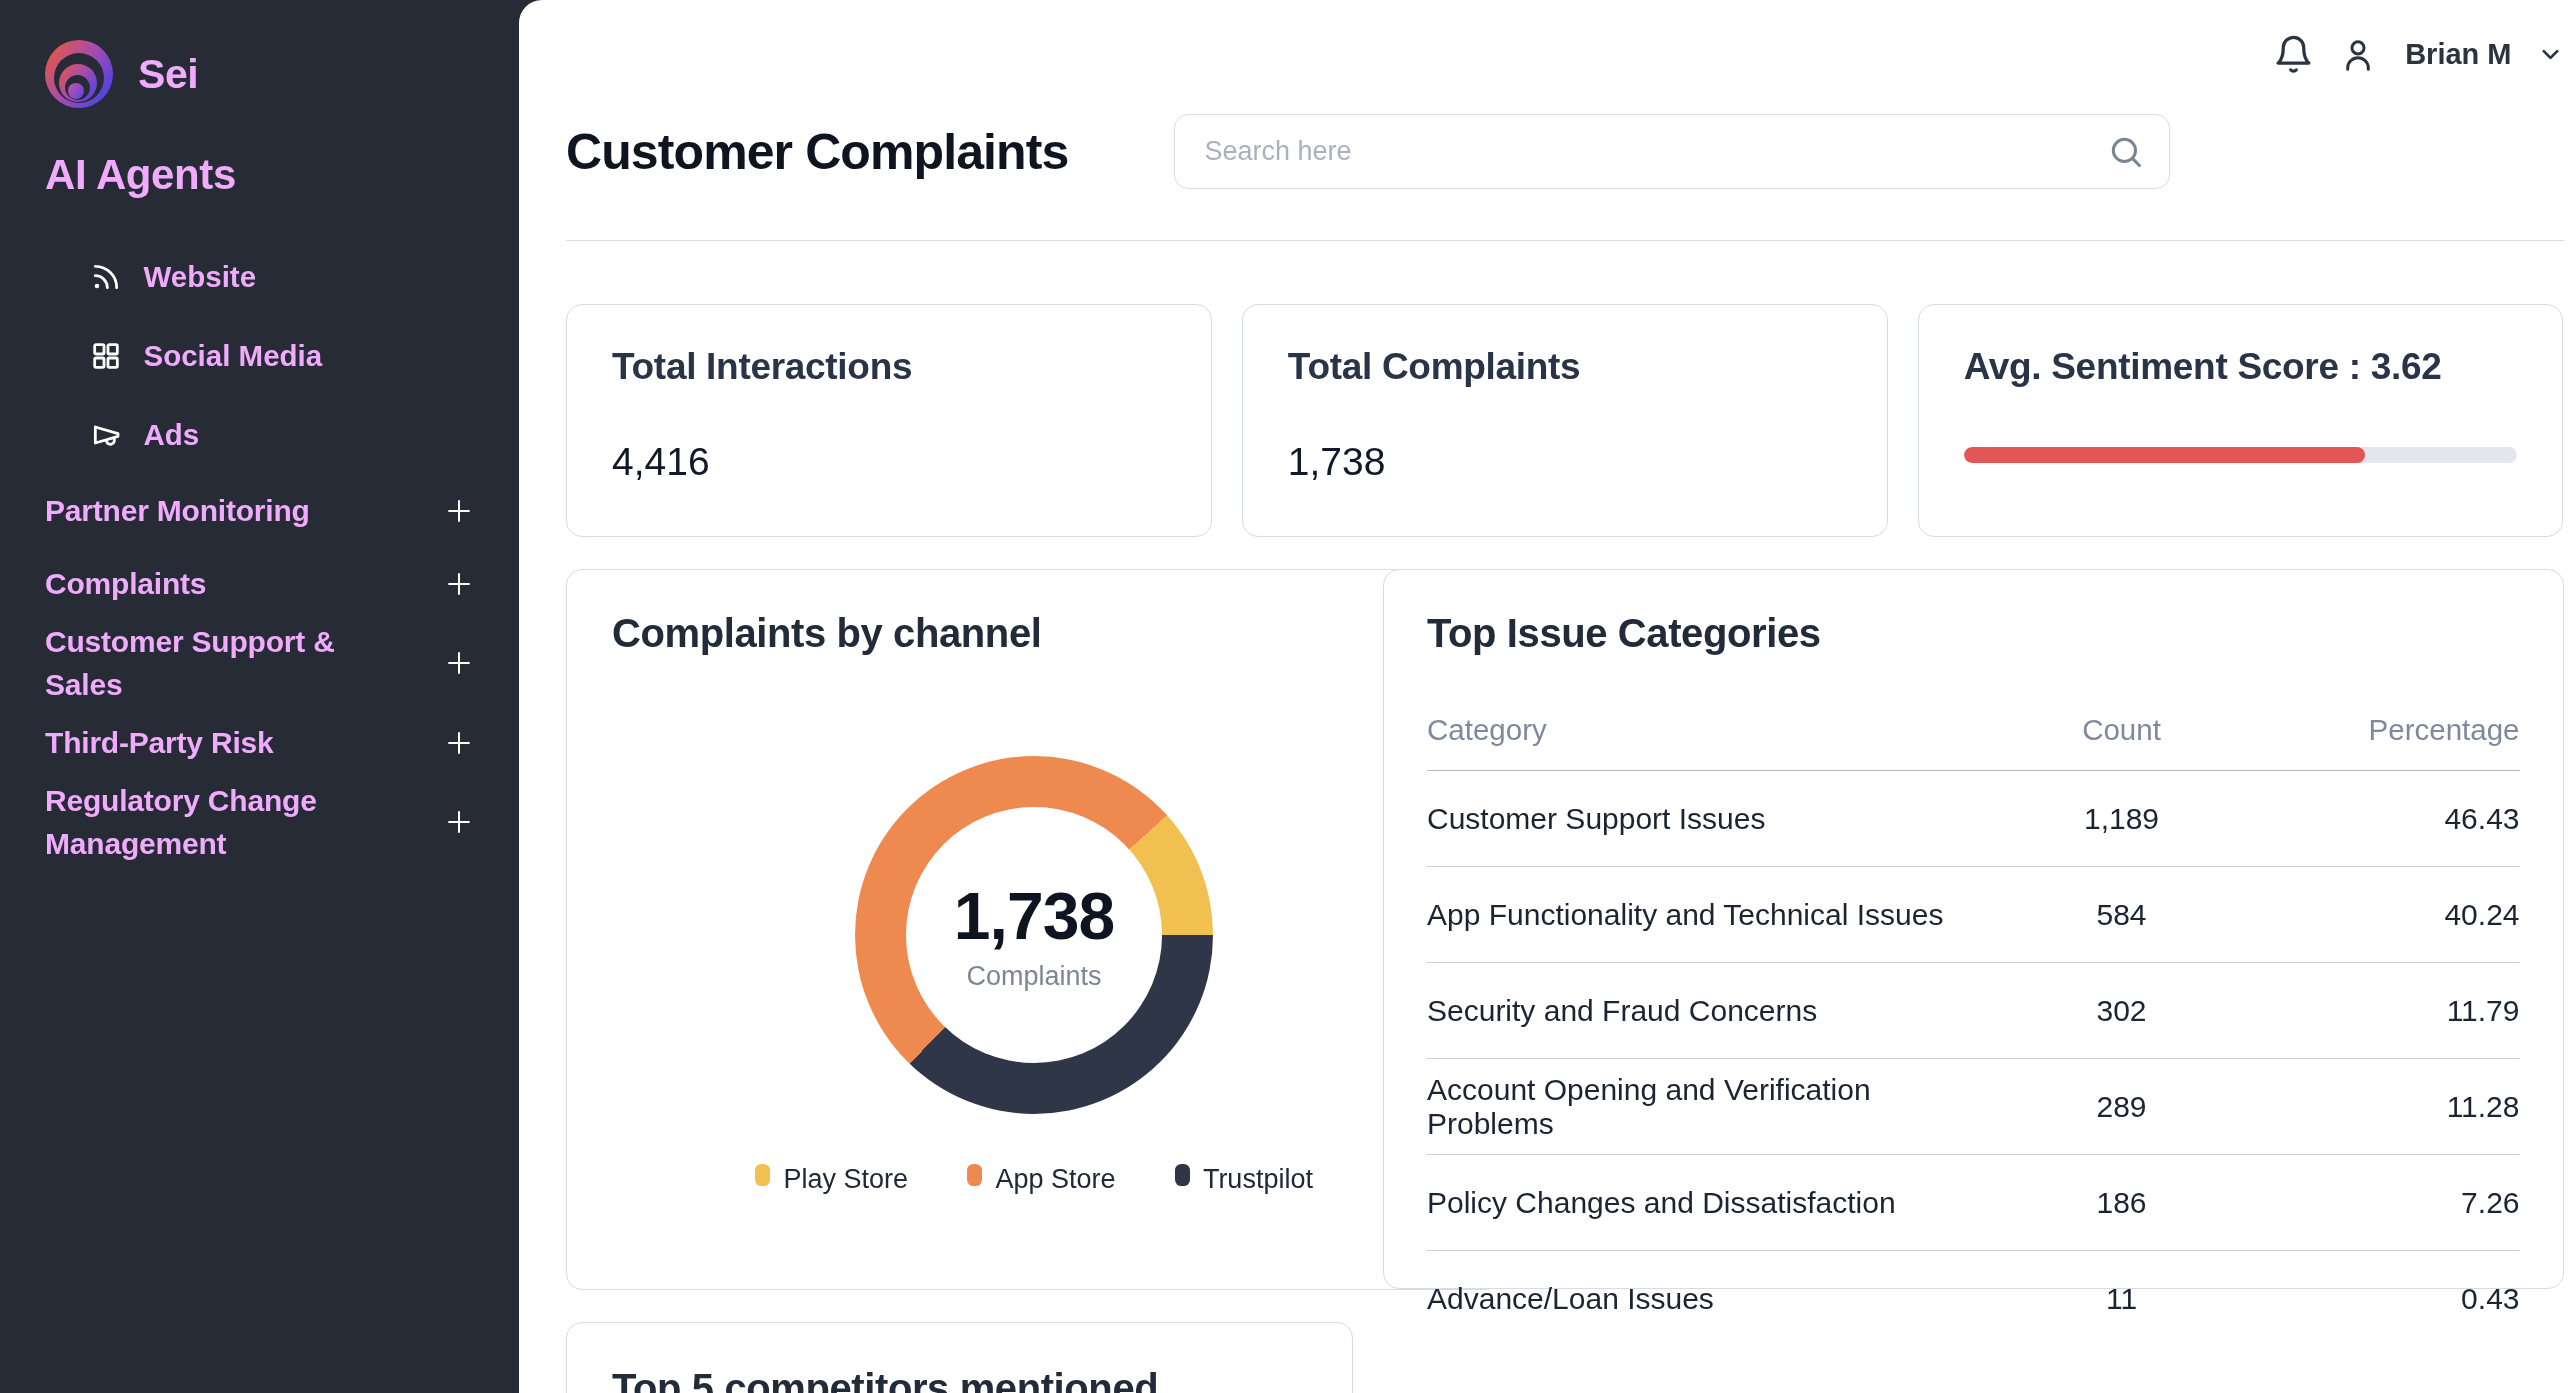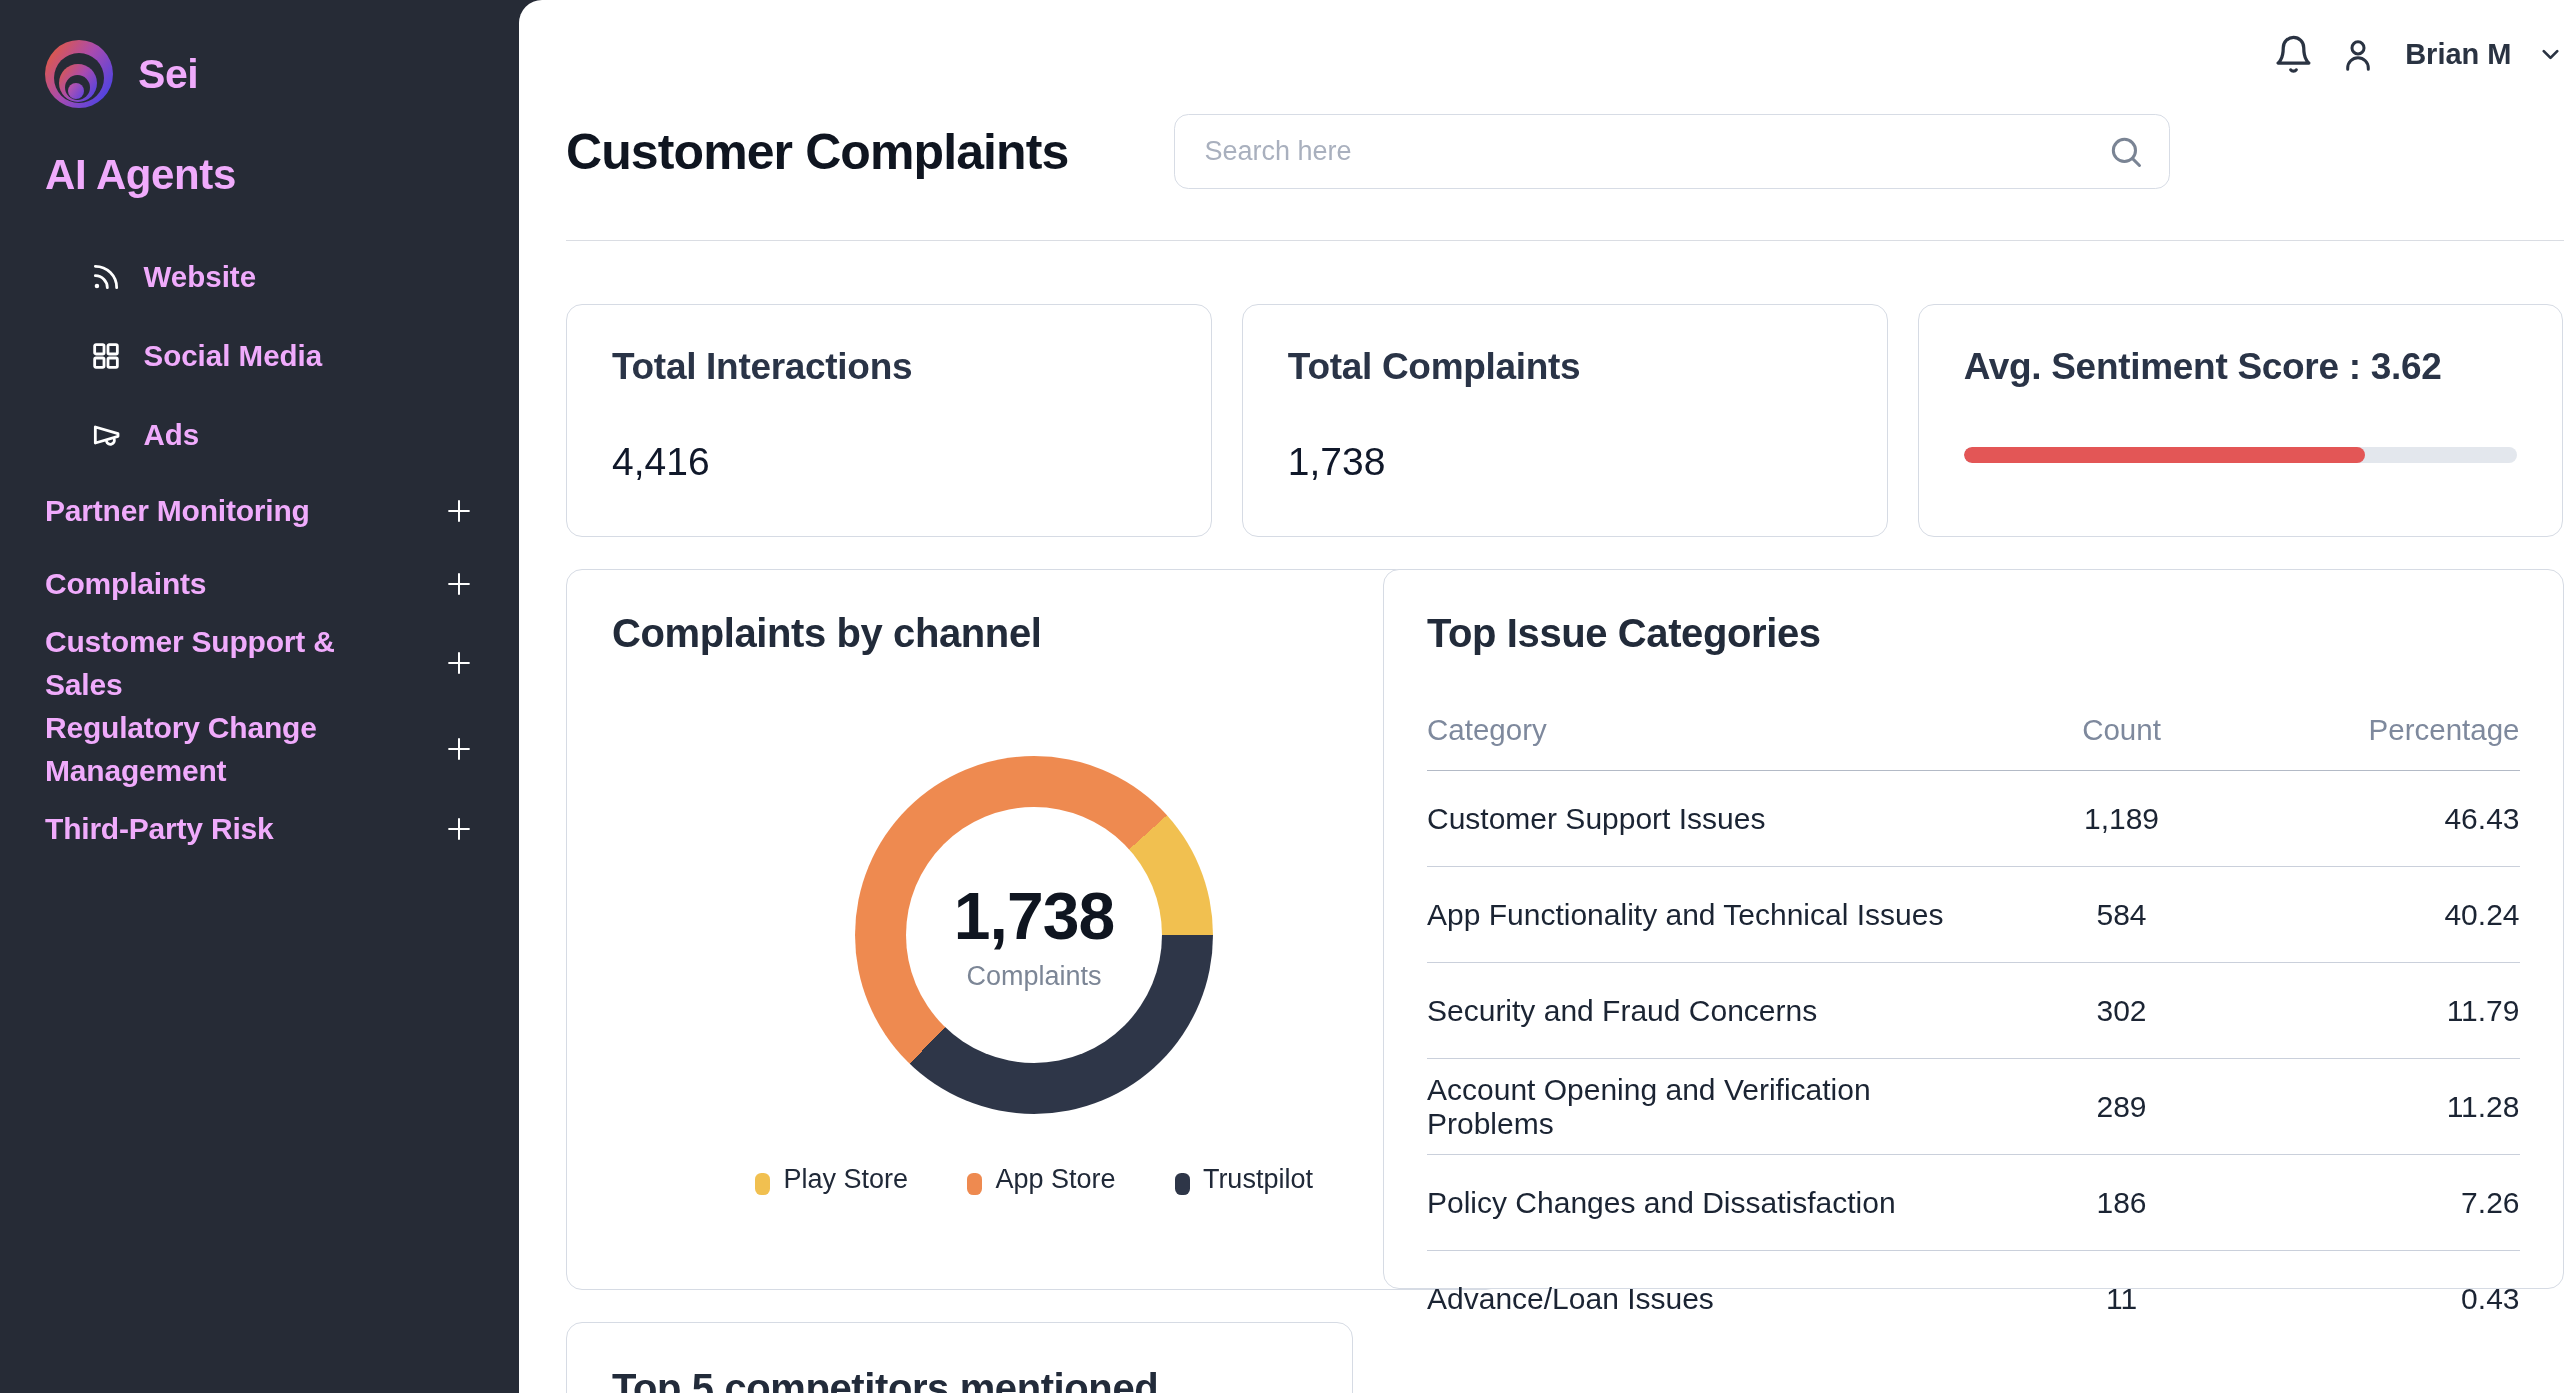--- a/index.html
+++ b/index.html
@@ -60,21 +60,21 @@
   .left-col { width:787px; flex-shrink:0; }
   .donut-card { width:936px; height:721px; padding:41px 45px; }
   .card-title { font-size:40px; font-weight:700; color:#222B3A; letter-spacing:-0.4px; }
   .donut { position:relative; width:358px; height:358px; border-radius:50%;
            margin:100px auto 0; }
   .donut-hole { position:absolute; inset:51px; border-radius:50%; background:#fff;
                 display:flex; flex-direction:column; align-items:center; justify-content:center; }
   .donut-total { font-size:66px; font-weight:800; color:#0F1520; letter-spacing:-0.9px; }
   .donut-sub { font-size:27px; color:#7C8696; margin-top:7.2px; }
   .legend { margin-top:50px; display:flex; justify-content:center; align-items:center; gap:59px; }
-  .legend-item { display:flex; align-items:flex-end; gap:13.4px; }
+  .legend-item { display:flex; align-items:flex-start; gap:13.4px; }
   .legend-swatch { width:15px; height:22.4px; border-radius:6.3px; }
   .legend-label { font-size:27px; color:#202938; }
   
   .table-card { flex:1; height:720px; padding:41px 43px; }
   .thead { display:flex; margin-top:57px; padding-bottom:23px; border-bottom:1.8px solid #B3BAC6;
            font-size:29.5px; color:#7E899D; }
   .col-cat { flex:1; }
   .col-count { width:242px; text-align:center; }
   .col-pct { width:277px; text-align:right; }
   .trow { display:flex; align-items:center; height:96px; border-bottom:1.8px solid #CAD0DB;
@@ -145,27 +145,27 @@
           <path d="M12 5v14M5 12h14"></path>
         </svg>
     </div>
     <div class="nav-row">
       <span class="lbl">Customer Support &amp; Sales</span>
       <svg class="plus" viewBox="0 0 24 24" fill="none" stroke="currentColor" stroke-width="1.4" stroke-linecap="round">
           <path d="M12 5v14M5 12h14"></path>
         </svg>
     </div>
     <div class="nav-row">
+      <span class="lbl">Third-Party Risk</span>
+      <svg class="plus" viewBox="0 0 24 24" fill="none" stroke="currentColor" stroke-width="1.4" stroke-linecap="round">
+          <path d="M12 5v14M5 12h14"></path>
+        </svg>
+    </div>
+    <div class="nav-row">
       <span class="lbl">Regulatory Change Management</span>
-      <svg class="plus" viewBox="0 0 24 24" fill="none" stroke="currentColor" stroke-width="1.4" stroke-linecap="round">
-          <path d="M12 5v14M5 12h14"></path>
-        </svg>
-    </div>
-    <div class="nav-row">
-      <span class="lbl">Third-Party Risk</span>
       <svg class="plus" viewBox="0 0 24 24" fill="none" stroke="currentColor" stroke-width="1.4" stroke-linecap="round">
           <path d="M12 5v14M5 12h14"></path>
         </svg>
     </div>
   </nav>
 </aside>
 
 <main class="main">
 
   <div class="topbar">

